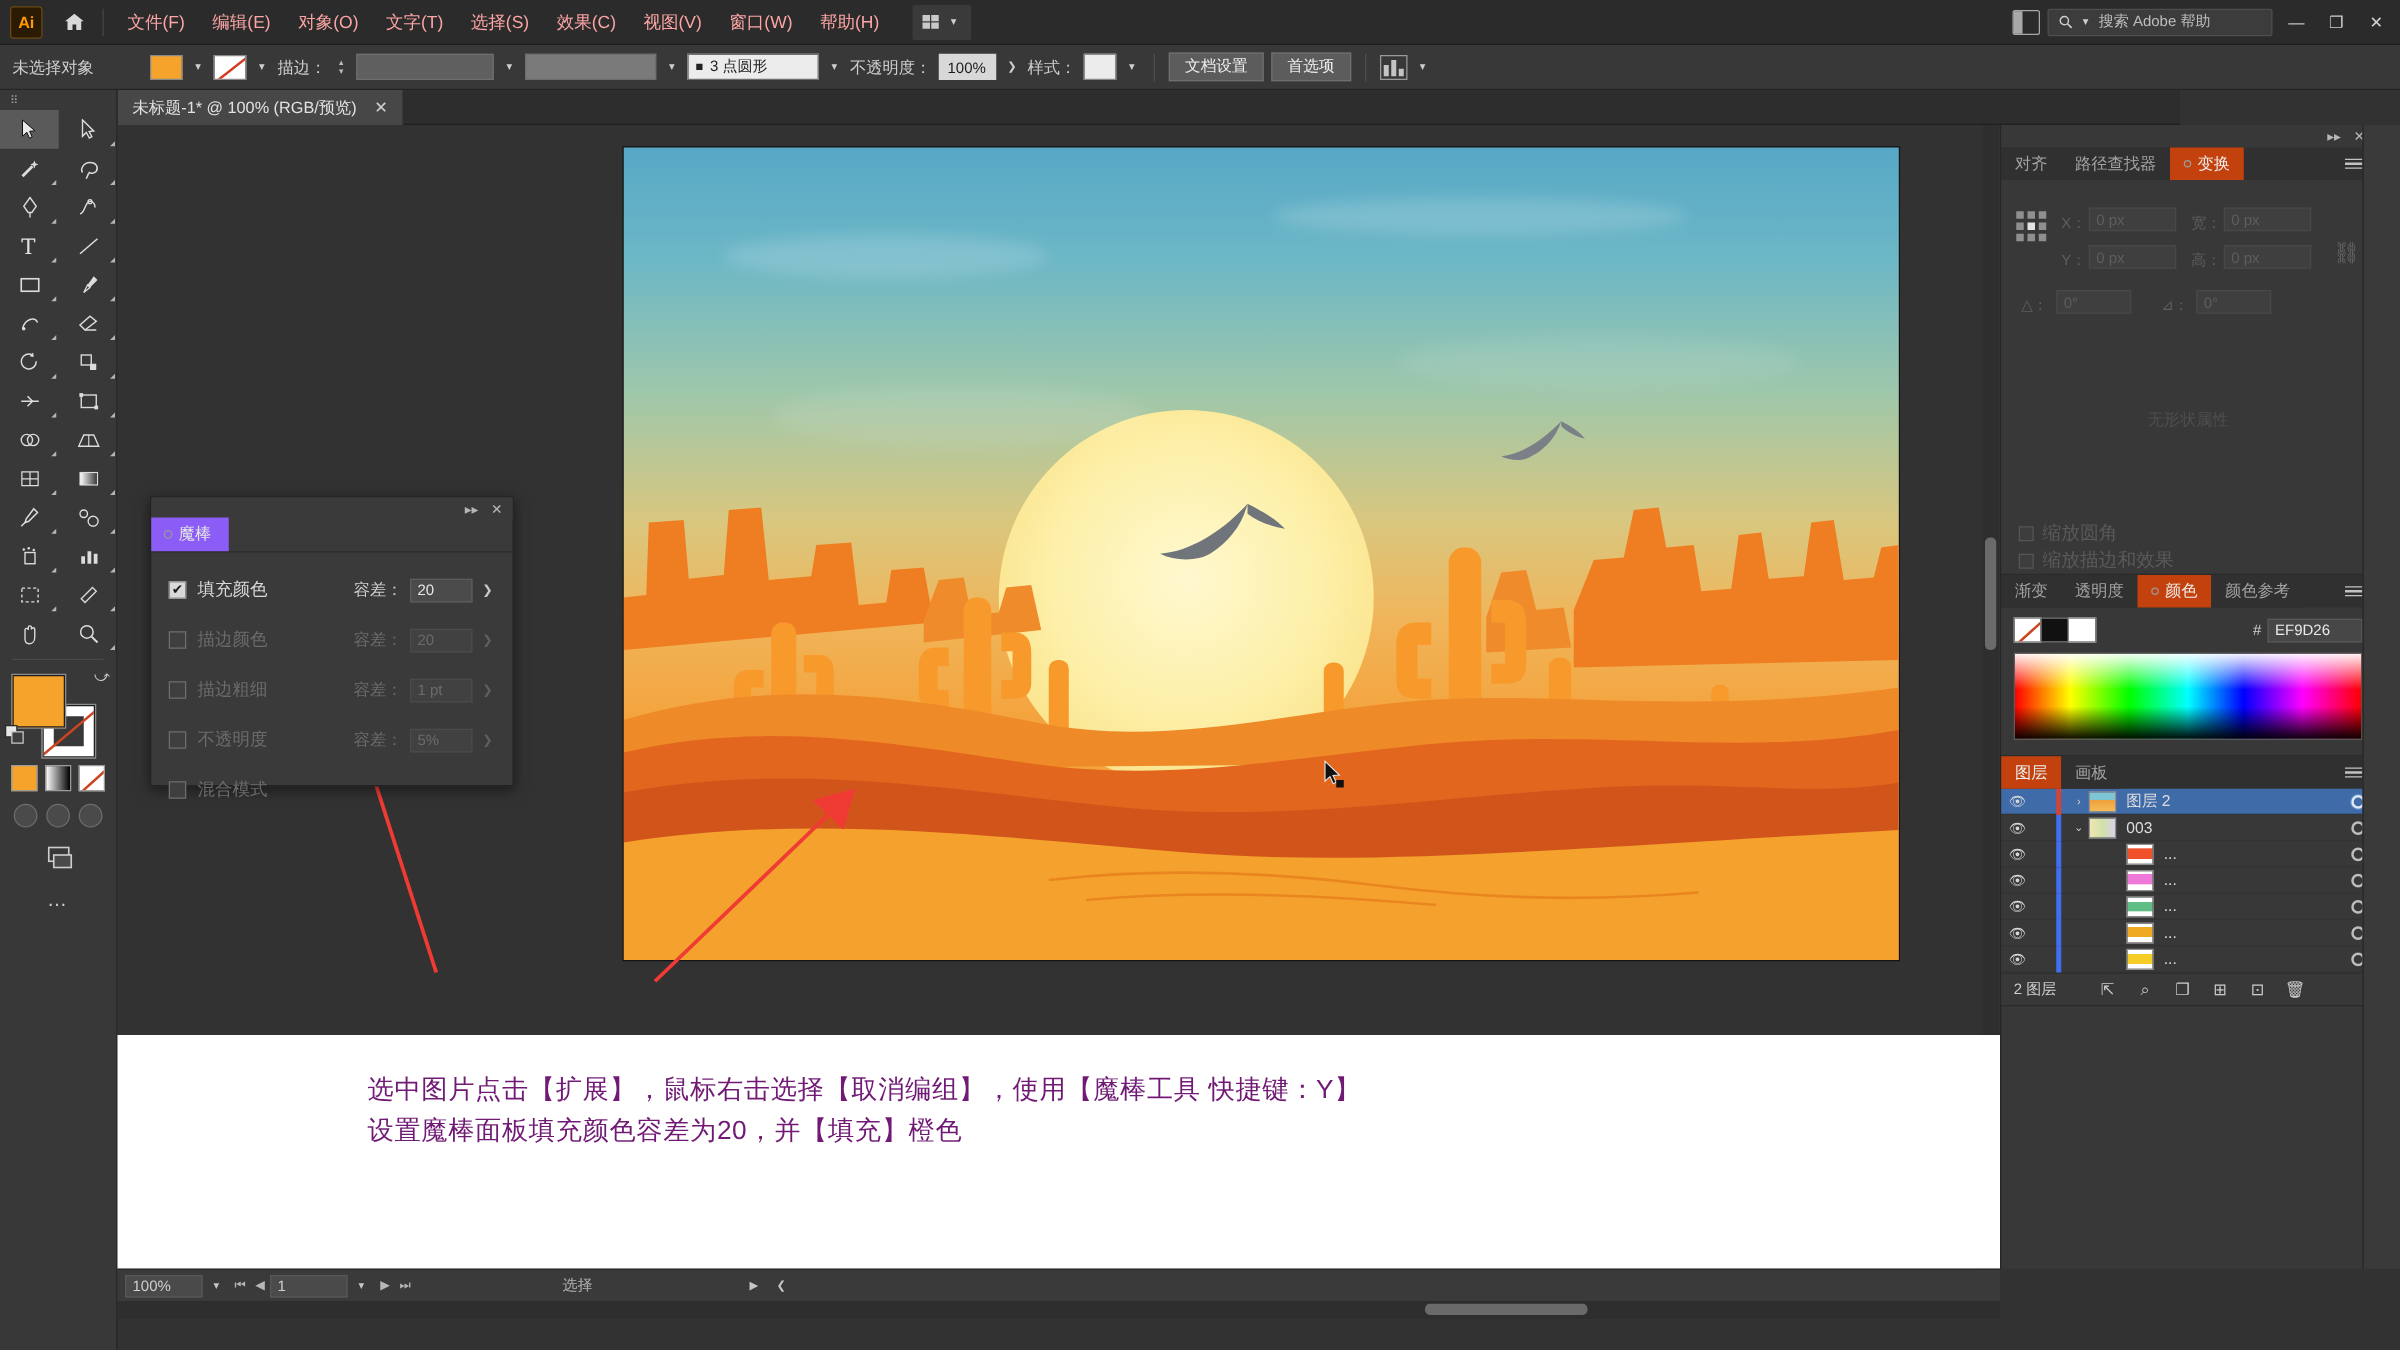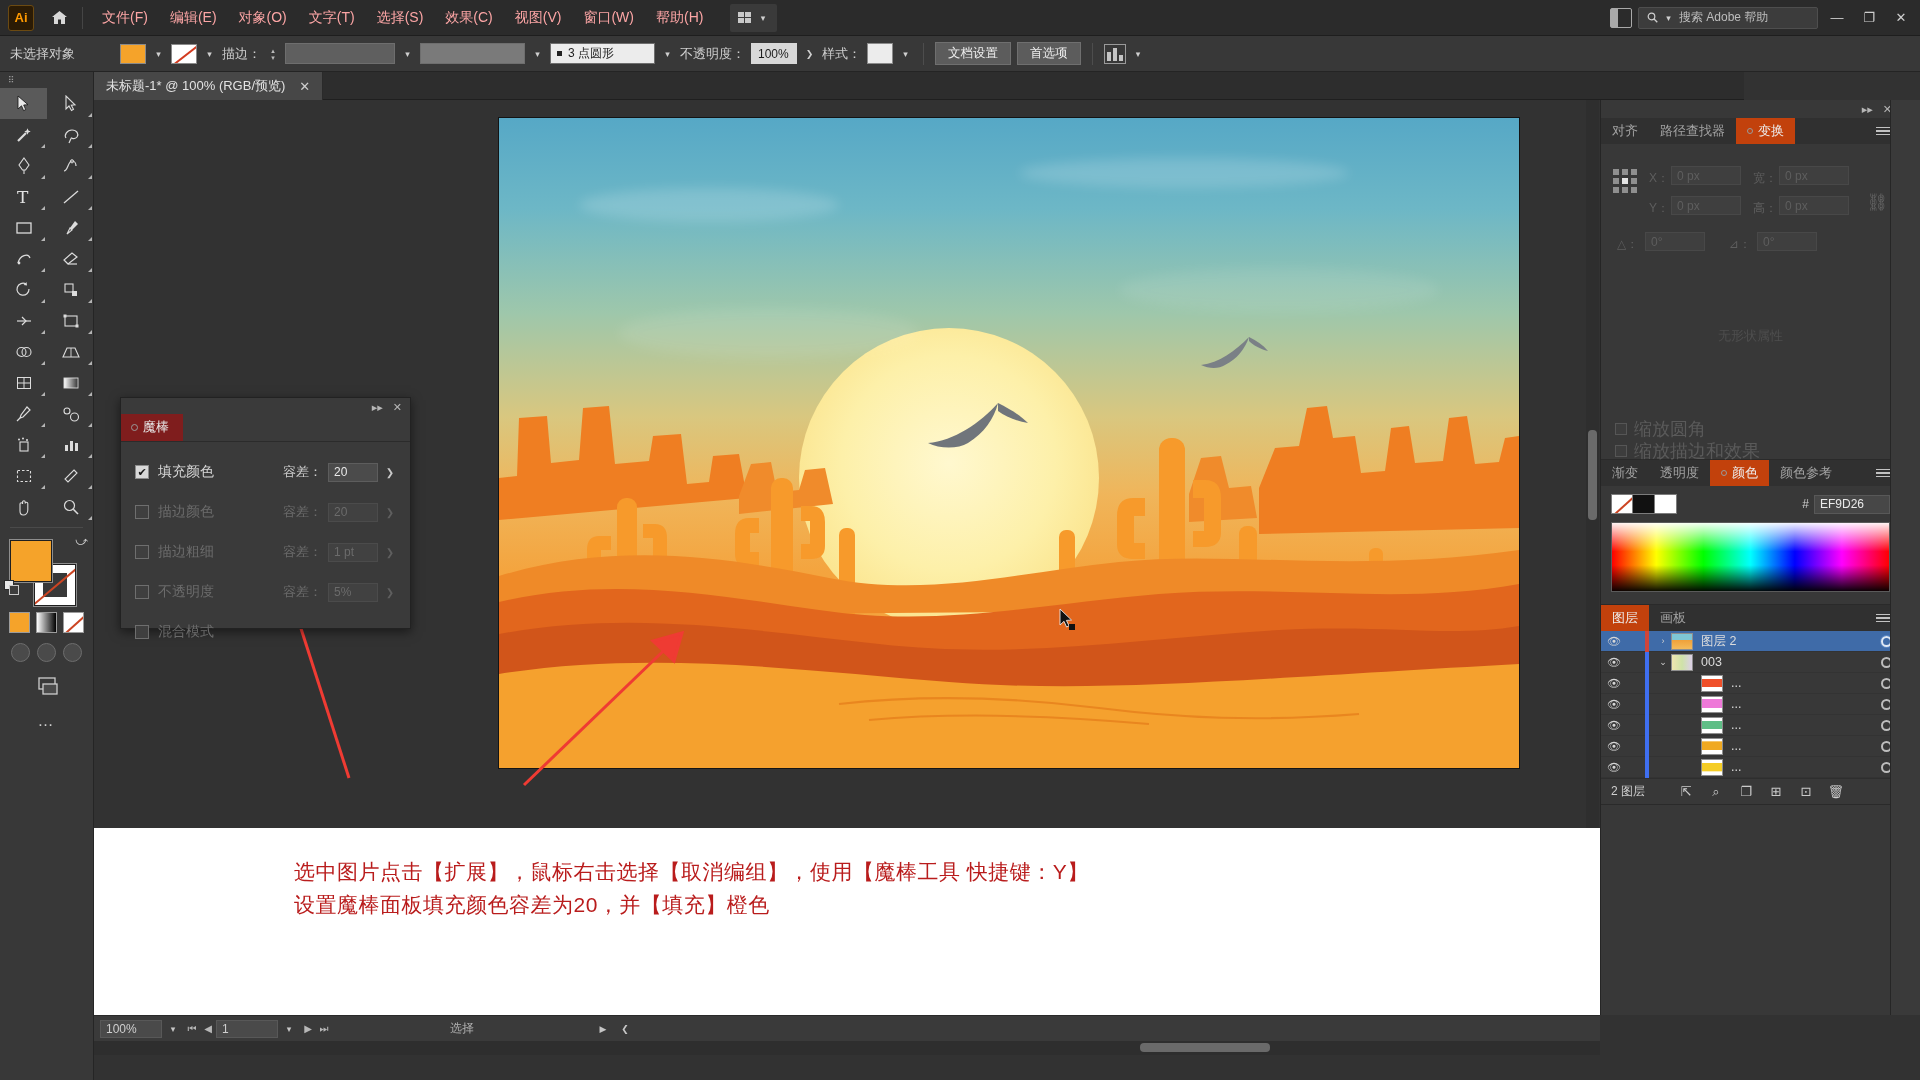--- a/index.html
+++ b/index.html
@@ -127,21 +127,21 @@
   
   .arrows { position:absolute;left:0;top:0;width:1616px;height:915px;pointer-events:none;}
 
   
   .wandpanel {
     position:absolute;left:150px;top:483px;width:291px;height:232px;
     background:#3a3a3a;border:1px solid #222;box-shadow:0 3px 10px rgba(0,0,0,.5);
   }
   .wp-titlebar{ height:18px;background:#3a3a3a;display:flex;align-items:center;justify-content:flex-end;gap:10px;padding-right:8px;color:#b6b6b6;font-size:11px;}
   .wp-tabs { height:26px;display:flex;align-items:flex-end;border-bottom:1px solid #2b2b2b;}
-  .wp-tab { background:#7f1d1d;padding:4px 14px 5px 10px;font-size:13px;color:#e6e6e6;display:flex;align-items:center;gap:5px;}
+  .wp-tab { background:#8b5cf6;padding:4px 14px 5px 10px;font-size:13px;color:#e6e6e6;display:flex;align-items:center;gap:5px;}
   .wp-dot { width:7px;height:7px;border:1px solid #9a9a9a;border-radius:50%;}
   .wp-body{ padding:10px 14px 0 14px;}
   .wp-row { display:flex;align-items:center;height:40px;}
   .cb { width:14px;height:14px;border:1px solid #8c8c8c;background:#d9d9d9;margin-right:9px;display:flex;align-items:center;justify-content:center;color:#1a1a1a;font-size:11px;line-height:1;}
   .cb.off { background:#3f3f3f;border-color:#6e6e6e;color:transparent;}
   .wp-label { font-size:14px;color:#d8d8d8; }
   .wp-label.dim{ color:#6b6b6b; }
   .wp-right { margin-left:auto;display:flex;align-items:center;gap:6px;}
   .wp-tol { font-size:13px;color:#cfcfcf;}
   .wp-tol.dim{color:#6b6b6b;}
@@ -165,21 +165,21 @@
   .hamb i { height:1.5px;background:#c2c2c2;display:block;}
 
   
   .xf-body { position:relative;height:135px;padding:10px 12px;}
   .xf-proxy{ position:absolute;left:12px;top:25px;display:grid;grid-template-columns:repeat(3,6px);grid-template-rows:repeat(3,6px);gap:3px;}
   .xf-proxy i{ background:#8f8f8f;display:block;}
   .xf-proxy i.c{ background:#e4e4e4;}
   .xf-field { position:absolute;height:19px;background:#3f3f3f;border:1px solid #484848;color:#5e5e5e;font-size:12px;display:flex;align-items:center;padding:0 5px;}
   .xf-lab { position:absolute;color:#5e5e5e;font-size:12px;}
   .xf-link { position:absolute;right:12px;top:48px;color:#6a6a6a;font-size:17px;}
-  .xf-chk { position:absolute;display:flex;align-items:center;gap:7px;color:#5a5a5a;font-size:18px;}
+  .xf-chk { position:absolute;display:flex;align-items:center;gap:7px;color:#5a5a5a;font-size:15px;}
   .xf-chkbox{ width:12px;height:12px;border:1px solid #565656;background:#3d3d3d;}
 
   
   .cp-body{ padding:8px 10px 12px 10px; }
   .cp-row { display:flex;align-items:center;gap:0;margin-bottom:8px;}
   .cp-none { width:22px;height:20px;background:#fff;border:1px solid #7c7c7c;position:relative;overflow:hidden;}
   .cp-none:after{content:"";position:absolute;left:-4px;top:9px;width:34px;height:2px;background:#cc4422;transform:rotate(-42deg);}
   .cp-blk { width:22px;height:20px;background:#111;border:1px solid #7c7c7c;border-left:none;}
   .cp-wht { width:22px;height:20px;background:#fff;border:1px solid #7c7c7c;border-left:none;}
   .cp-hexwrap{ margin-left:auto;display:flex;align-items:center;gap:5px;color:#cfcfcf;font-size:12px;}
@@ -202,21 +202,21 @@
   .ly-thumb { width:22px;height:17px;border:1px solid #8f8f8f;margin-right:8px;}
   .ly-name { flex:1; }
   .ly-target { width:28px;display:flex;align-items:center;justify-content:center;}
   .ly-ring { width:11px;height:11px;border-radius:50%;border:2px solid #bdbdbd;}
   .ly-ring.on { border-color:#dfe8f5;box-shadow:0 0 0 1px #5a86c4;}
   .ly-foot { height:26px;display:flex;align-items:center;gap:0;padding:0 6px;border-top:1px solid #2e2e2e;color:#cfcfcf;font-size:12px;}
   .ly-foot-ico{ width:30px;display:flex;align-items:center;justify-content:center;font-size:13px;color:#cbcbcb;}
 
   
   .notearea{ position:absolute;left:94px;top:828px;width:1506px;height:187px;background:#fff;}
-  .notetext{ padding:28px 0 0 200px;color:#b91c1c;font-size:21px;line-height:1.55;letter-spacing:.5px;white-space:nowrap;}
+  .notetext{ padding:28px 0 0 200px;color:#701a75;font-size:21px;line-height:1.55;letter-spacing:.5px;white-space:nowrap;}
 
   
   .statusbar{ position:absolute;left:94px;top:1015px;width:1506px;height:26px;background:#3a3a3a;border-top:1px solid #2a2a2a;display:flex;align-items:center;gap:0;padding-left:6px;font-size:12px;color:#cfcfcf;}
   .sb-zoom{ width:62px;height:18px;background:#4a4a4a;border:1px solid #585858;display:flex;align-items:center;padding:0 5px;}
   .sb-caret{ width:22px;text-align:center;color:#c6c6c6;font-size:9px;}
   .sb-nav{ width:16px;text-align:center;color:#b7b7b7;font-size:10px;}
   .sb-page{ width:62px;height:18px;background:#4a4a4a;border:1px solid #585858;display:flex;align-items:center;padding:0 5px;}
   .sb-status{ width:260px;text-align:center;color:#b0b0b0;}
   .sb-scroll { position:absolute;left:94px;top:1041px;width:1506px;height:14px;background:#2e2e2e;}
   .sb-thumb { position:absolute;left:1140px;top:1043px;width:130px;height:9px;background:#6a6a6a;border-radius:4px;}

